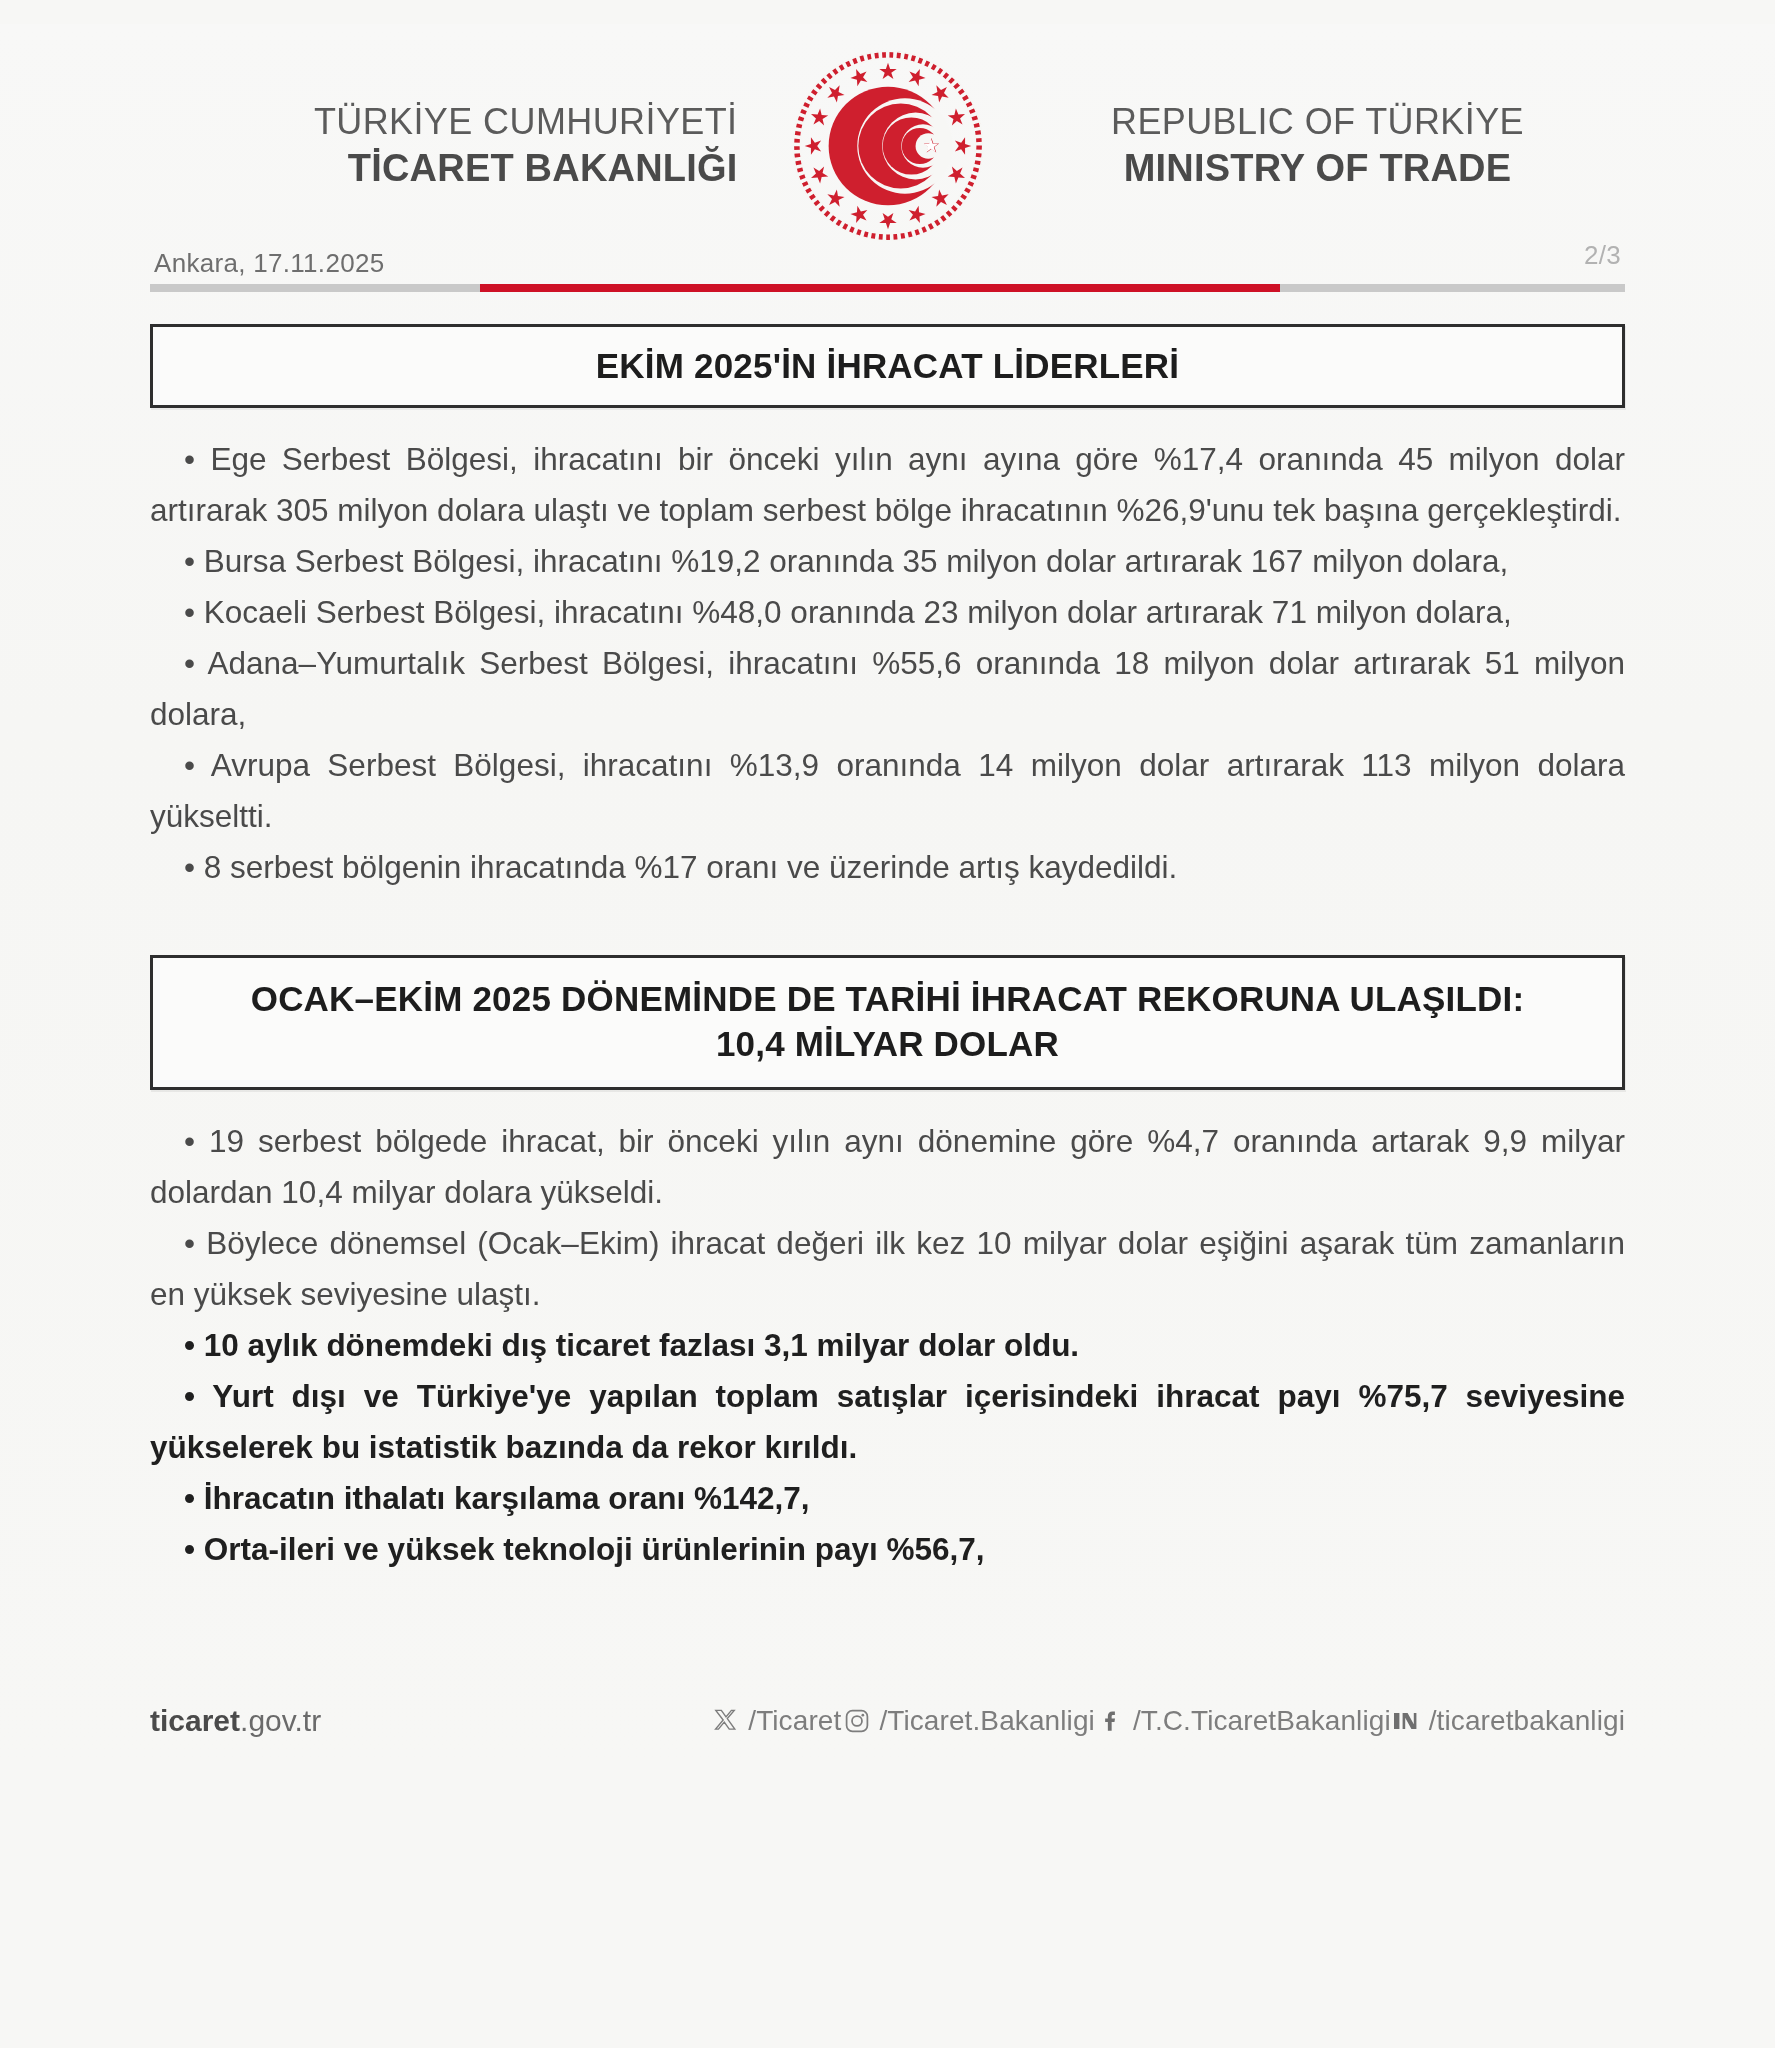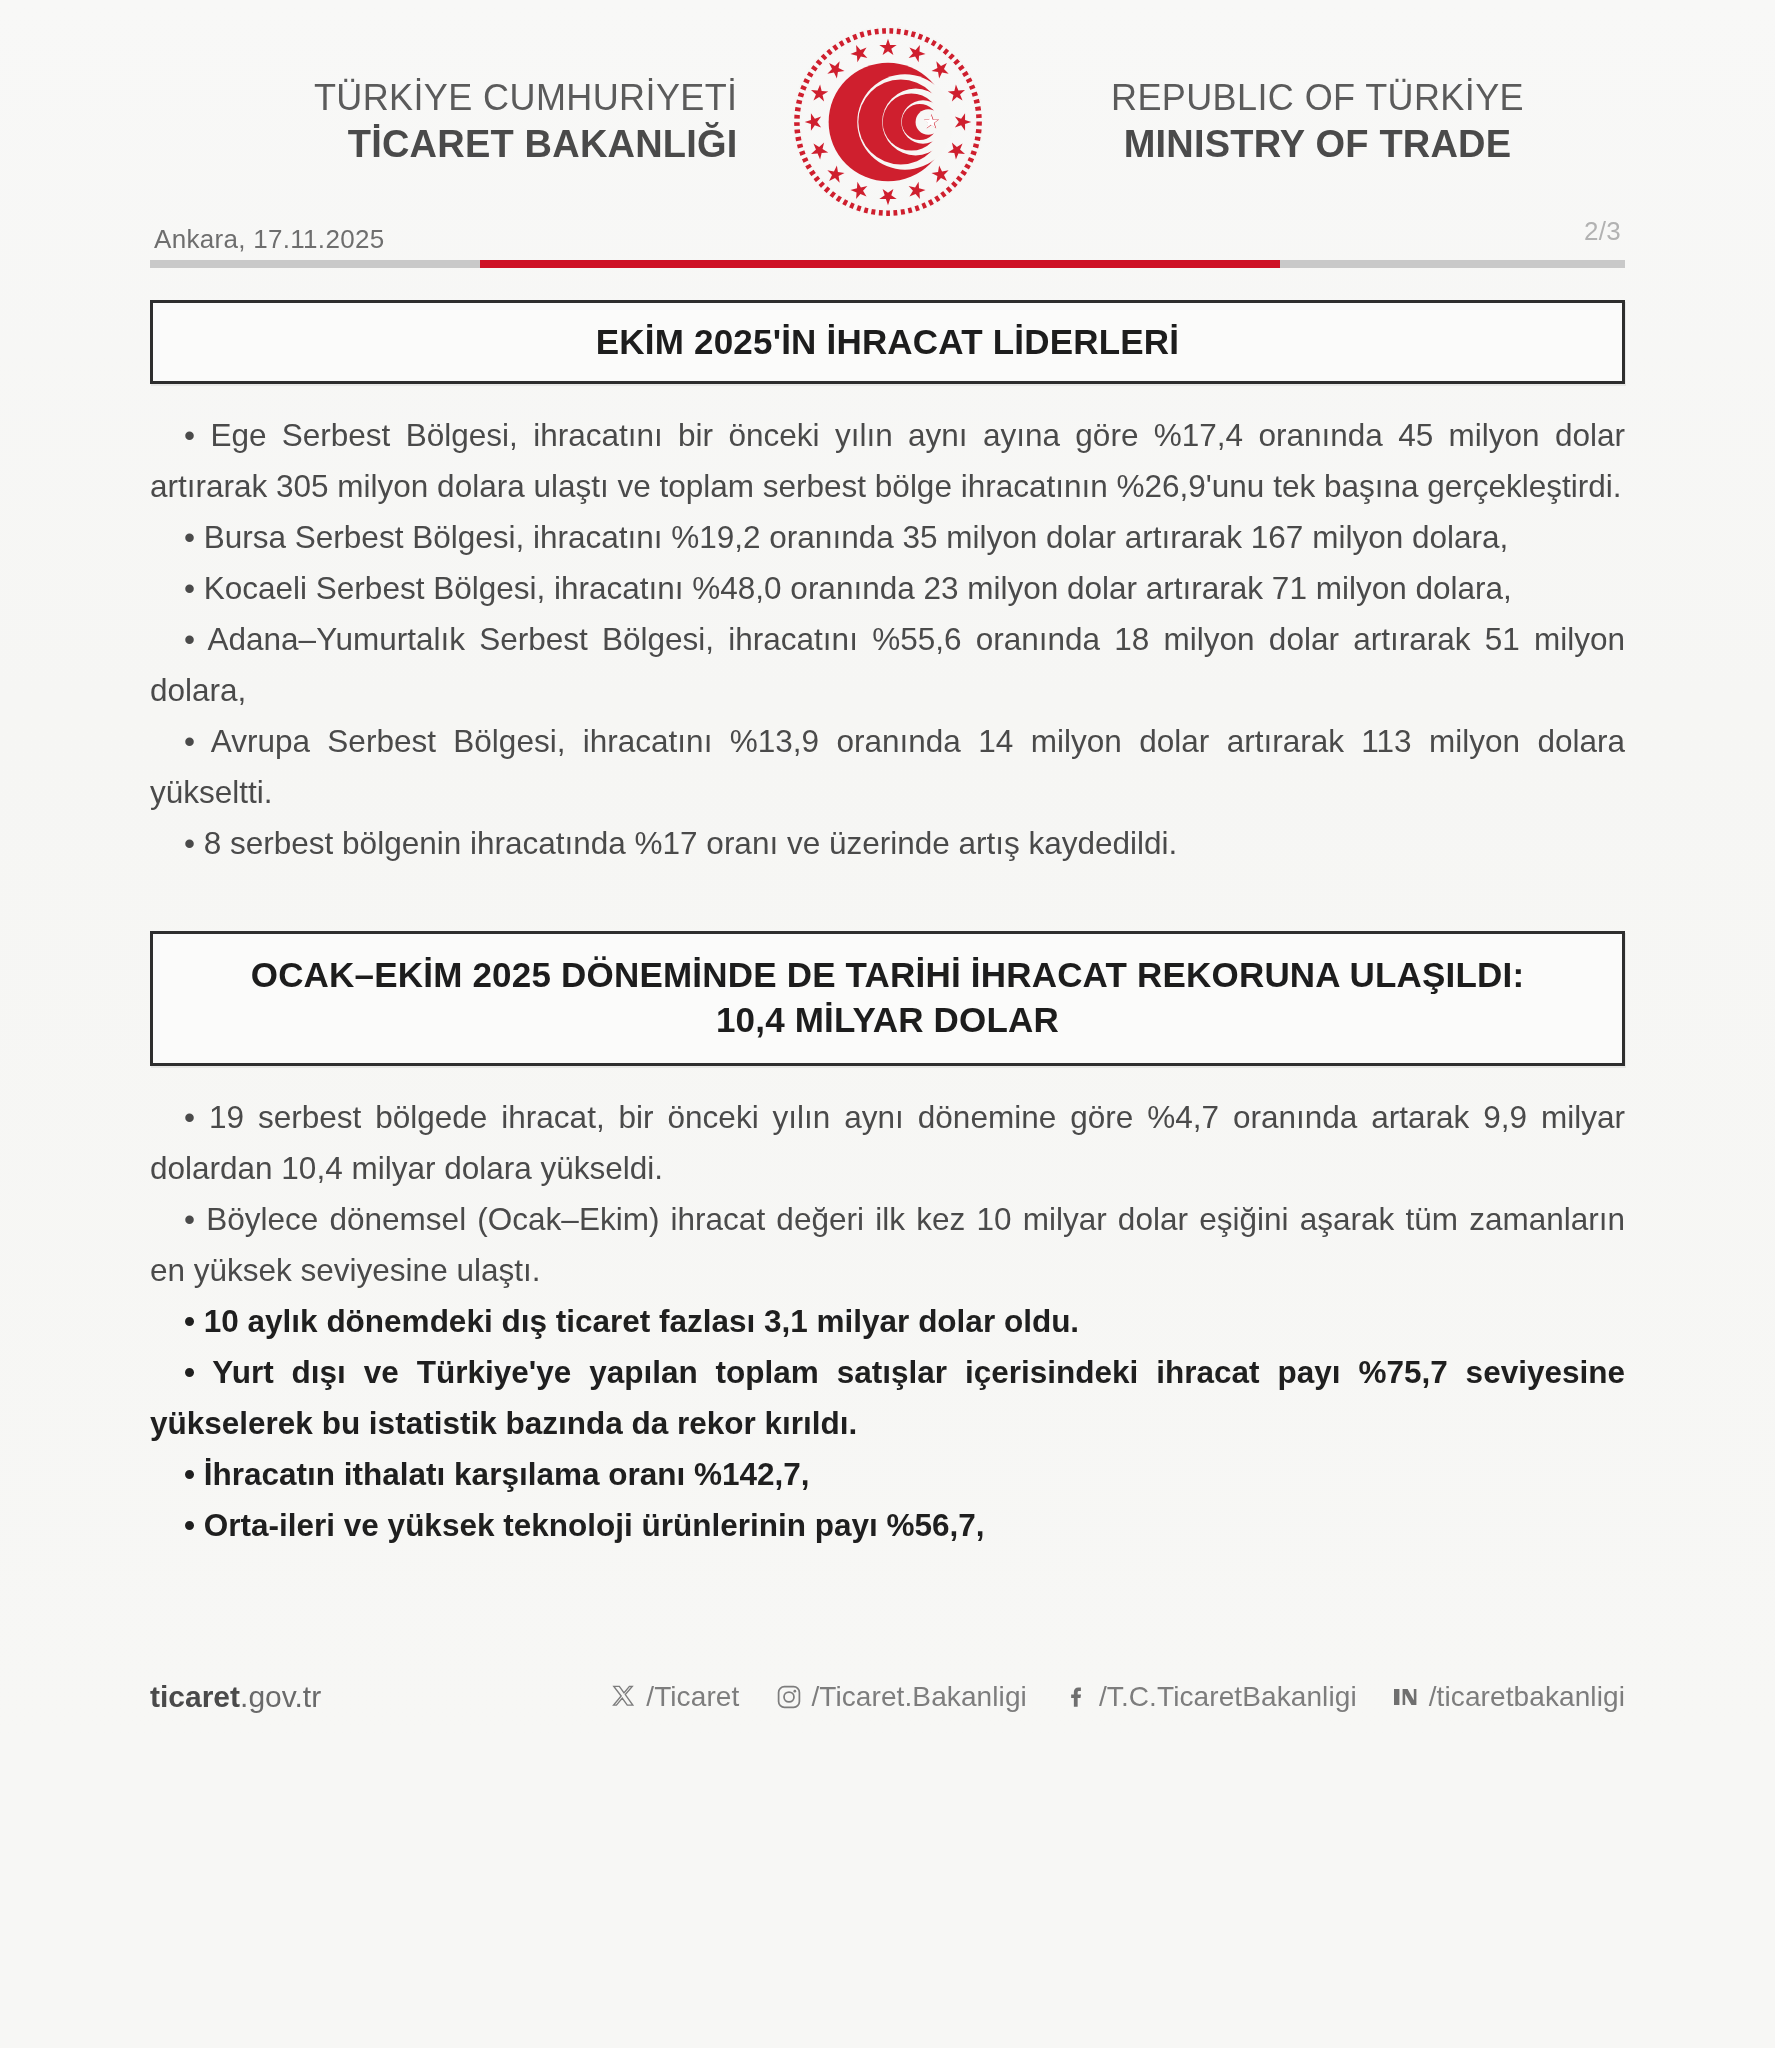--- a/index.html
+++ b/index.html
@@ -14,20 +14,21 @@
     color: #3d3d3d;
     overflow: hidden;
     position: relative;
   }
   .page {
     position: relative;
     width: 1775px;
     height: 1748px;
     background: linear-gradient(180deg, #f8f8f7 0%, #f6f6f4 40%, #f7f7f5 100%);
     box-sizing: border-box;
+    margin-top: 24px;
   }
 
   
   .header {
     display: flex;
     align-items: center;
     justify-content: center;
     padding-top: 34px;
     height: 210px;
     box-sizing: border-box;
@@ -158,21 +159,20 @@
   .footer-site {
     font-size: 30px;
     color: #6a6a6a;
     white-space: nowrap;
   }
   .footer-site b { color: #4a4a4a; font-weight: 700; }
   .footer-socials {
     margin-left: auto;
     display: flex;
     align-items: flex-start;
-    gap: 34px;
   }
   .social {
     display: flex;
     align-items: center;
     gap: 6px;
     white-space: nowrap;
     color: #7d7d7d;
   }
   .social .glyph {
     display: inline-flex;

